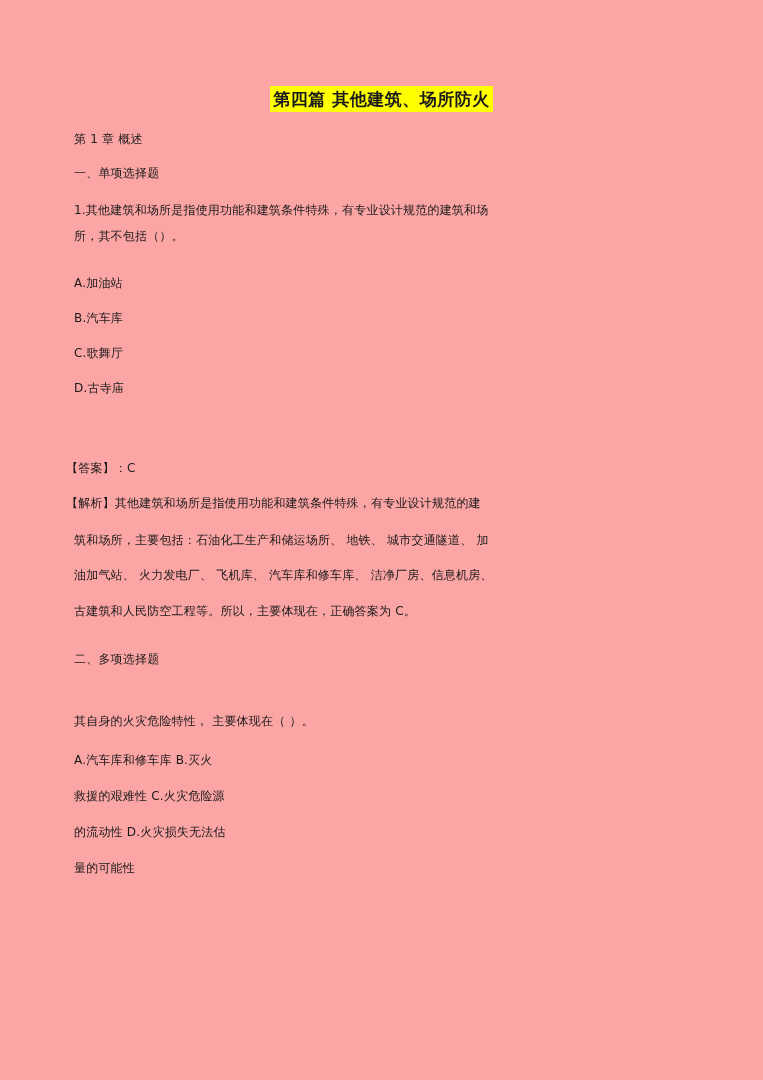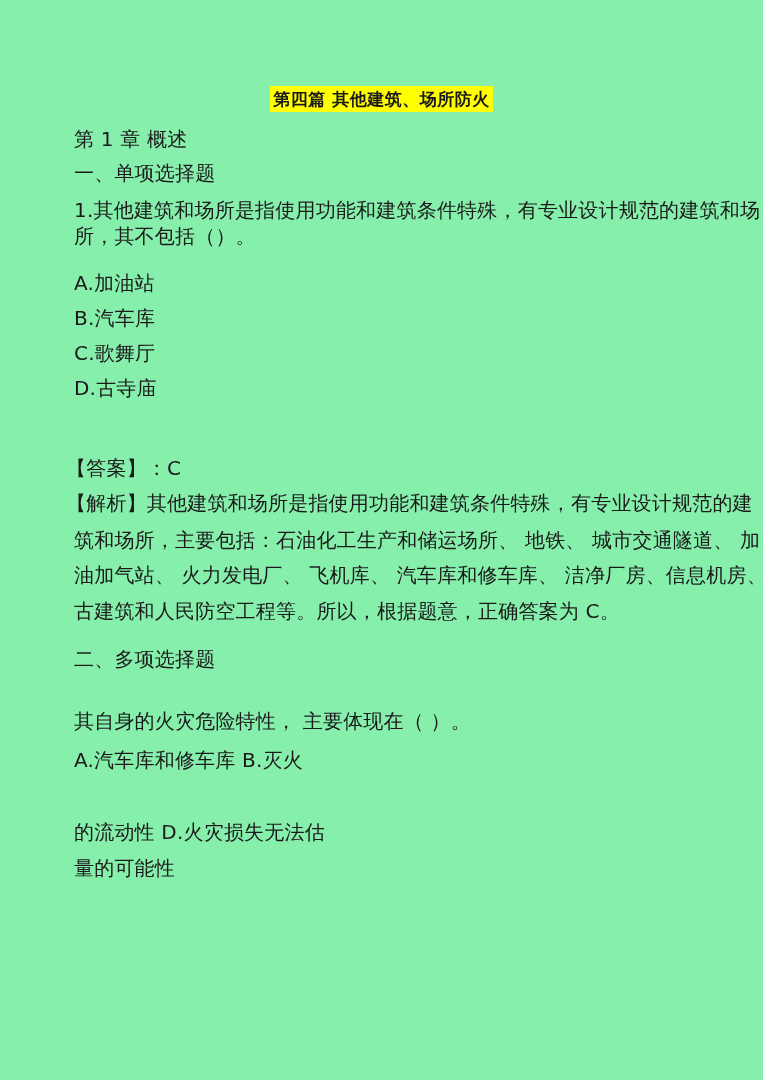--- a/index.html
+++ b/index.html
@@ -14,42 +14,42 @@
       overflow: hidden;
       font-family: "DejaVu Sans", "Liberation Sans", sans-serif;
       color: #1a1a1a;
     }
     .page {
       position: absolute;
       left: 0;
       top: 0;
       width: 763px;
       height: 1080px;
-      background: #86efac;
+      background: #fca5a5;
     }
     .title-wrap {
       position: absolute;
       top: 86px;
       left: 0;
       width: 763px;
       text-align: center;
     }
     .title {
       display: inline-block;
       background: #ffff00;
       font-size: 17px;
       font-weight: bold;
       line-height: 26px;
       padding: 0 3px;
       letter-spacing: 0.5px;
     }
     .line {
       position: absolute;
       left: 74px;
-      font-size: 20px;
+      font-size: 12px;
       line-height: 22px;
       white-space: nowrap;
       letter-spacing: 0.2px;
     }
   </style>
 </head>
 <body>
 
 <div class="page">
 
@@ -67,23 +67,24 @@
   <div class="line" style="top:272px;">A.加油站</div>
   <div class="line" style="top:307px;">B.汽车库</div>
   <div class="line" style="top:342px;">C.歌舞厅</div>
   <div class="line" style="top:377px;">D.古寺庙</div>
 
   <div class="line" style="top:457px; left:66px;">【答案】：C</div>
 
   <div class="line" style="top:492px; left:66px;">【解析】其他建筑和场所是指使用功能和建筑条件特殊，有专业设计规范的建</div>
   <div class="line" style="top:564px;">油加气站、  火力发电厂、  飞机库、  汽车库和修车库、  洁净厂房、信息机房、</div>
   <div class="line" style="top:529px;">筑和场所，主要包括：石油化工生产和储运场所、  地铁、  城市交通隧道、  加</div>
-  <div class="line" style="top:600px;">古建筑和人民防空工程等。所以，根据题意，正确答案为  C。</div>
+  <div class="line" style="top:600px;">古建筑和人民防空工程等。所以，主要体现在，正确答案为  C。</div>
 
   <div class="line" style="top:638px;margin-top:10px;">二、多项选择题</div>
 
   <div class="line" style="top:710px;">其自身的火灾危险特性，  主要体现在（  ）。</div>
 
   <div class="line" style="top:749px;">A.汽车库和修车库 B.灭火</div>
+  <div class="line" style="top:785px;">救援的艰难性 C.火灾危险源</div>
   <div class="line" style="top:821px;">的流动性 D.火灾损失无法估</div>
   <div class="line" style="top:857px;">量的可能性</div>
 
 </div>
 
 </body></html>

